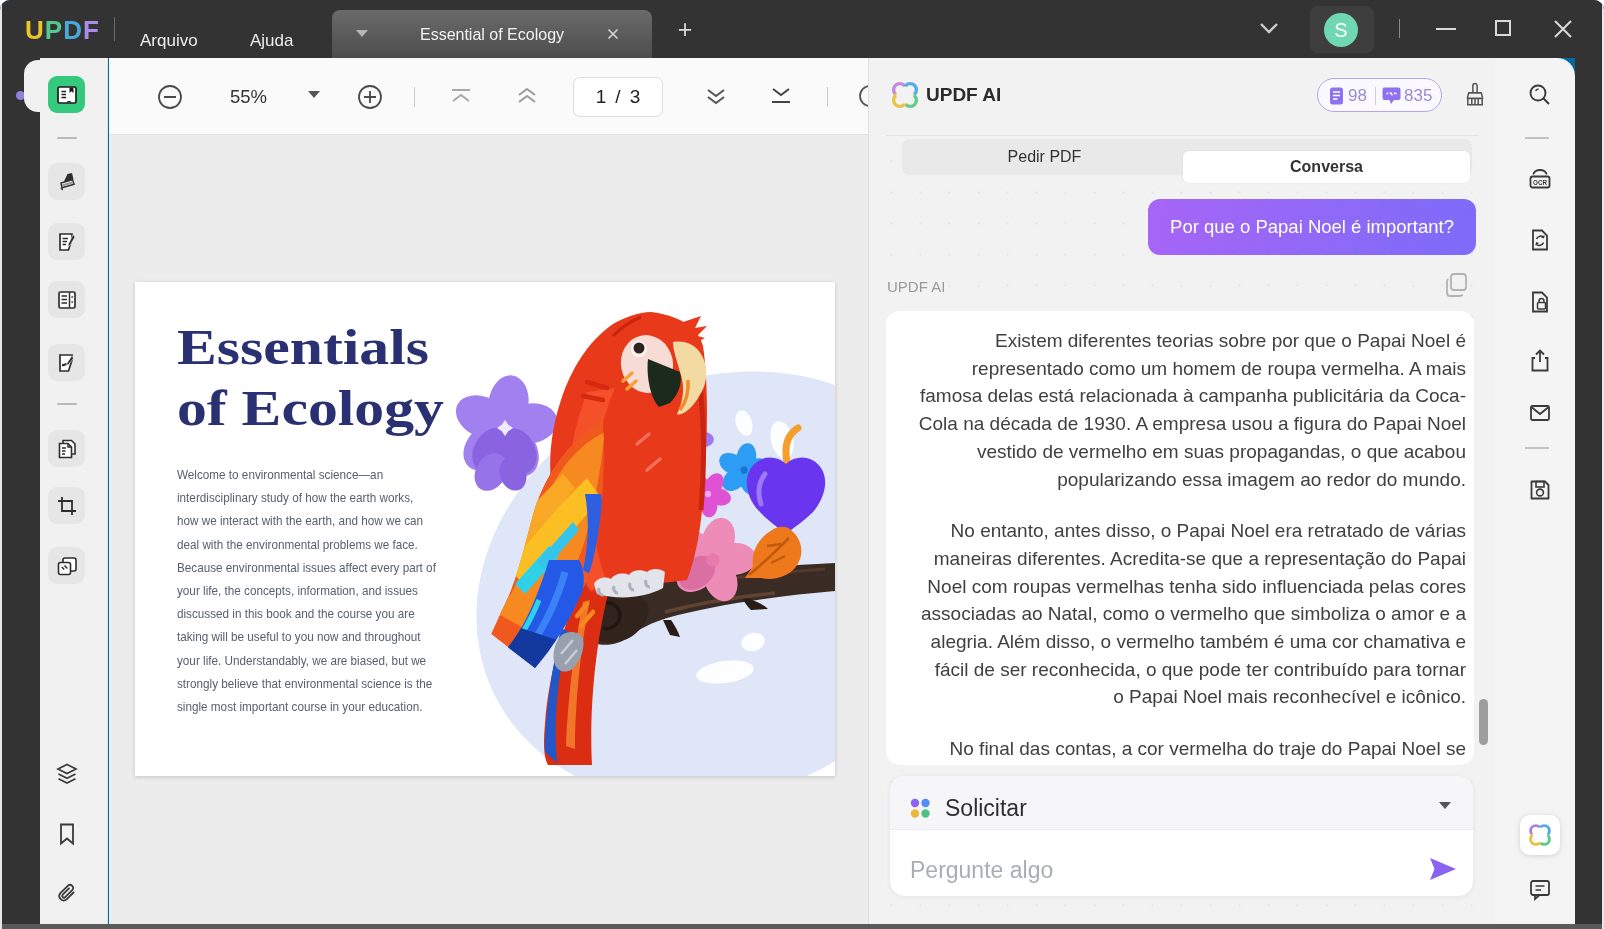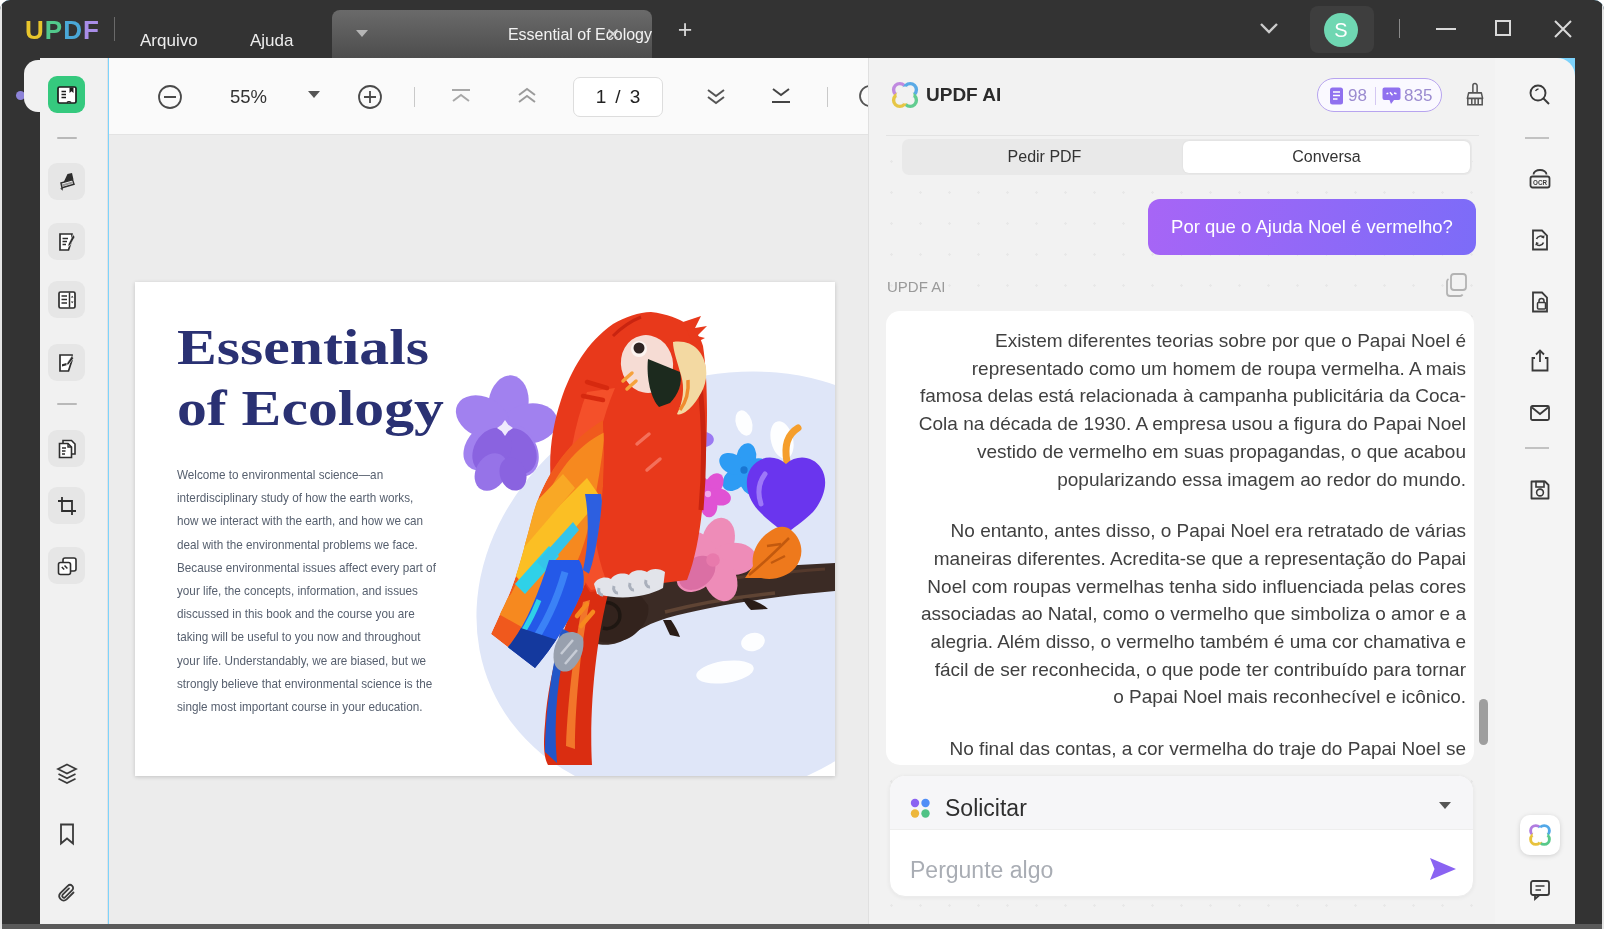--- a/index.html
+++ b/index.html
@@ -1,27 +1,27 @@
 <!DOCTYPE html>
 <html><head>
 <meta charset="utf-8">
 <style>
 * { margin:0; padding:0; box-sizing:border-box; }
 html,body { width:1604px; height:929px; background:#fff; font-family:"Liberation Sans", sans-serif; overflow:hidden; }
-.win { position:absolute; left:0; top:0; width:1604px; height:929px; border-radius:10px 10px 0 0; overflow:hidden; background:#7dd3fc; }
+.win { position:absolute; left:0; top:0; width:1604px; height:929px; border-radius:10px 10px 0 0; overflow:hidden; background:#0369a1; }
 
 
 .titlebar { position:absolute; left:0; top:0; width:1604px; height:58px; background:#333333; }
 .logo { position:absolute; left:25px; top:15px; font-size:26px; font-weight:bold; letter-spacing:1px; }
 .logo .u{color:#e8c62c}.logo .p{color:#52c98c}.logo .d{color:#4aa8d8}.logo .f{color:#a98de8}
 .menusep { position:absolute; left:114px; top:17px; width:1px; height:24px; background:#6a6a6a; }
 .menuitem { position:absolute; top:12px; height:58px; line-height:58px; color:#ededed; font-size:17px; }
 .tab { position:absolute; left:332px; top:10px; width:320px; height:48px; background:linear-gradient(180deg,#6a6a6a,#4d4d4d); border-radius:8px 8px 0 0; }
 .tab .tchev { position:absolute; left:24px; top:20px; width:0; height:0; border-left:6px solid transparent; border-right:6px solid transparent; border-top:7px solid #b5b5b5; }
-.tab .ttitle { position:absolute; left:0; right:0; top:0; height:48px; line-height:50px; text-align:right; color:#f2f2f2; font-size:16px; }
+.tab .ttitle { position:absolute; left:0; right:0; top:0; height:48px; line-height:50px; text-align:center; color:#f2f2f2; font-size:16px; }
 .tab .tclose { position:absolute; right:24px; top:13px; width:22px; height:22px; color:#d5d5d5; font-size:19px; line-height:22px; text-align:center; }
 .plus { position:absolute; left:672px; top:16px; width:26px; height:26px; color:#d8d8d8; font-size:25px; line-height:26px; text-align:center; font-weight:300;}
 .wchev { position:absolute; left:1257px; top:20px; }
 .avatarbox { position:absolute; left:1310px; top:6px; width:64px; height:47px; background:#3e3e3e; border-radius:8px; }
 .avatar { position:absolute; left:14px; top:7px; width:34px; height:34px; border-radius:50%; background:#6fd7b2; color:#fff; text-align:center; line-height:34px; font-size:20px; }
 .wsep { position:absolute; left:1399px; top:19px; width:1px; height:19px; background:#8a8a8a; }
 .wbtn { position:absolute; top:14px; width:30px; height:30px; }
 
 
 .leftdark { position:absolute; left:0; top:58px; width:40px; height:871px; background:#333333; }
@@ -53,21 +53,21 @@
 .aihr { position:absolute; left:17px; top:77px; width:593px; height:1px; background:#e3e3e3; }
 .ailogotxt { position:absolute; left:57px; top:26px; font-size:19px; font-weight:bold; color:#2b2b2b; }
 .pill { position:absolute; left:448px; top:20px; width:125px; height:34px; border:1.5px solid #b7a4ef; border-radius:17px; background:#faf9ff; }
 .pill .num { position:absolute; top:7px; font-size:17px; color:#9b8bd0; }
 .pillsep { position:absolute; left:57px; top:8px; width:1px; height:18px; background:#d4c8f2; }
 .chatarea { position:absolute; left:0; top:78px; width:627px; height:793px;
   background-image: radial-gradient(#e8e8e8 1.2px, rgba(0,0,0,0) 1.4px);
   background-size: 29px 31px; background-position: 8px 10px; }
 .tabsctl { position:absolute; left:33px; top:3px; width:570px; height:36px; background:#e9e9e9; border-radius:7px; }
 .tabseg { position:absolute; top:0; width:285px; height:36px; line-height:36px; text-align:center; font-size:16px; color:#333; }
-.tabseg.on { top:2px; height:32px; line-height:32px; background:#fff; border-radius:6px; width:287px; box-shadow:0 0 2px rgba(0,0,0,0.08); }
+.tabseg.on { top:12px; height:32px; line-height:32px; background:#fff; border-radius:6px; width:287px; box-shadow:0 0 2px rgba(0,0,0,0.08);font-weight:bold; }
 .bubble { position:absolute; left:279px; top:63px; width:328px; height:56px; border-radius:12px; background:linear-gradient(100deg,#a765f6,#7c6cf8); color:#fff; font-size:18.5px; text-align:center; line-height:56px; }
 .ailabel { position:absolute; left:18px; top:142px; font-size:15px; color:#9a9a9a; }
 .respcard { position:absolute; left:17px; top:175px; width:588px; height:454px; background:#fff; border-radius:14px; overflow:hidden; }
 .resptext { position:absolute; left:20px; top:16px; width:560px; white-space:nowrap; font-size:19px; line-height:27.7px; color:#404040; }
 .resptext p { margin:0 0 24px 0;text-align:right; }
 .scrollthumb { position:absolute; left:610px; top:563px; width:9px; height:46px; border-radius:5px; background:#9e9e9e; }
 .inputcard { position:absolute; left:20px; top:639px; width:585px; height:122px; background:#fff; border-radius:16px; border:1px solid #ececec; box-shadow:0 1px 4px rgba(0,0,0,0.05); }
 .solrow { position:absolute; left:0; top:0; width:583px; height:54px; background:#f6f6f8; border-radius:15px 15px 0 0; border-bottom:1px solid #eee; }
 .soltxt { position:absolute; left:55px; top:19px; font-size:23px; color:#2f2f2f; }
 .solcaret { position:absolute; right:22px; top:26px; width:0; height:0; border-left:6px solid transparent; border-right:6px solid transparent; border-top:7px solid #555; }
@@ -432,21 +432,21 @@
           <path d="M5.5 12.5 H20.5 L22 19 H4 Z" fill="none" stroke="#555" stroke-width="1.8" stroke-linejoin="round"></path>
           <path d="M4.5 19 V26.5 H21.5 V19 M9.2 19.5 V26 M13 19.5 V26 M16.8 19.5 V26" fill="none" stroke="#555" stroke-width="1.8"></path>
         </svg>
     </div>
     <div class="aihr"></div>
     <div class="chatarea">
       <div class="tabsctl">
         <div class="tabseg" style="left:0;">Pedir PDF</div>
         <div class="tabseg on" style="left:281px;">Conversa</div>
       </div>
-      <div class="bubble">Por que o Ajuda Noel é vermelho?</div>
+      <div class="bubble">Por que o Papai Noel é important?</div>
       <div class="ailabel">UPDF AI</div>
       <svg width="28" height="30" viewBox="0 0 28 30" style="position:absolute;left:574px;top:135px;">
           <rect x="8" y="3" width="15" height="16" rx="3" fill="none" stroke="#b3b3b3" stroke-width="1.8"></rect>
           <path d="M5.5 8 a3 3 0 0 0 -1.5 2.6 V22 a3 3 0 0 0 3 3 H17 a3 3 0 0 0 2.6 -1.5" fill="none" stroke="#b3b3b3" stroke-width="1.8"></path>
         </svg>
       <div class="respcard">
         <div class="resptext">
           <p>Existem diferentes teorias sobre por que o Papai Noel é<br>representado como um homem de roupa vermelha. A mais<br>famosa delas está relacionada à campanha publicitária da Coca-<br>Cola na década de 1930. A empresa usou a figura do Papai Noel<br>vestido de vermelho em suas propagandas, o que acabou<br>popularizando essa imagem ao redor do mundo.</p>
           <p>No entanto, antes disso, o Papai Noel era retratado de várias<br>maneiras diferentes. Acredita-se que a representação do Papai<br>Noel com roupas vermelhas tenha sido influenciada pelas cores<br>associadas ao Natal, como o vermelho que simboliza o amor e a<br>alegria. Além disso, o vermelho também é uma cor chamativa e<br>fácil de ser reconhecida, o que pode ter contribuído para tornar<br>o Papai Noel mais reconhecível e icônico.</p>
           <p>No final das contas, a cor vermelha do traje do Papai Noel se</p>

